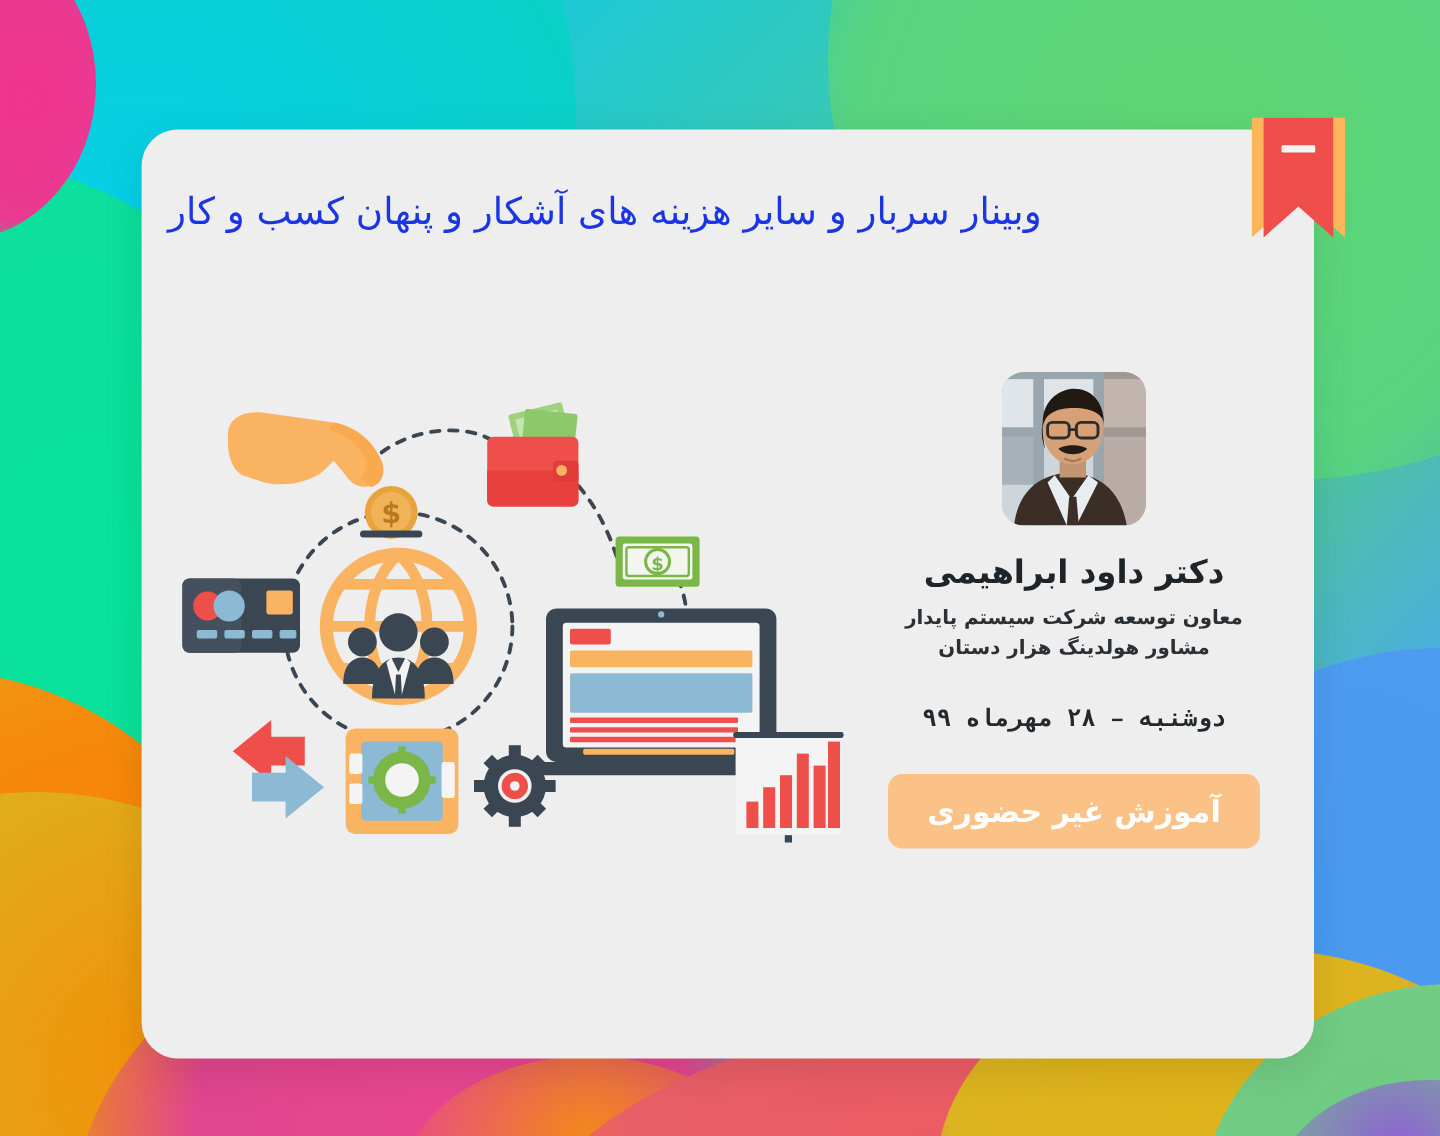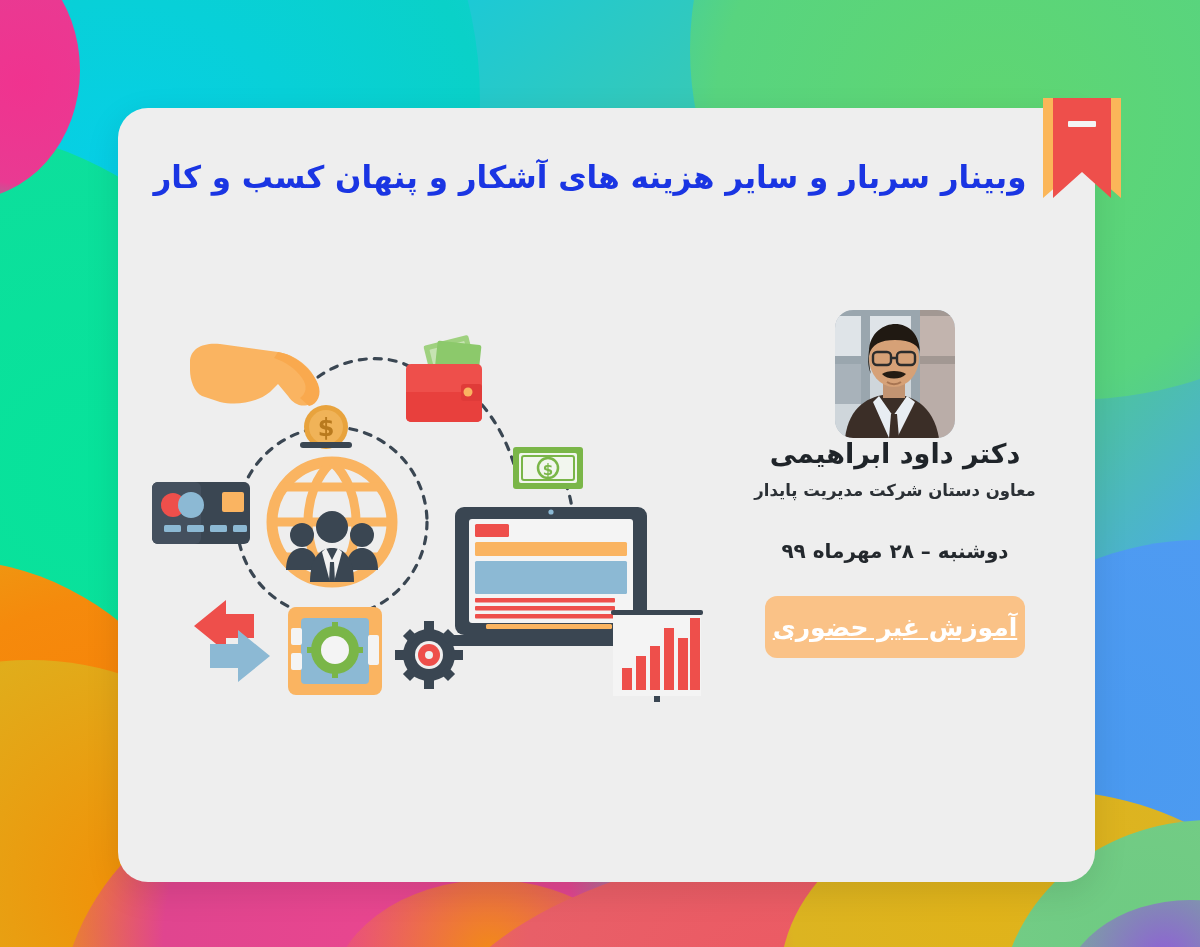--- a/index.html
+++ b/index.html
@@ -74,43 +74,43 @@
     position:absolute;left:118px;top:108px;width:977px;height:774px;
     background:#eeeeee;border-radius:30px;
     box-shadow:0 10px 34px rgba(0,0,0,.10);
     overflow:visible;
   }
   
   #ribbon{position:absolute;left:1043px;top:98px;width:78px;height:100px;}
   
   #title{
     position:absolute;left:140px;top:158px;width:900px;
-    text-align:center;direction:rtl;
-    color:#1a35e3;font-weight:bold;font-size:31px;letter-spacing:-.3px;
+    text-align:left;direction:rtl;
+    color:#1a35e3;font-weight:normal;font-size:31px;letter-spacing:-.3px;
     line-height:1.25;white-space:nowrap;
   }
   
   #illus{position:absolute;left:150px;top:322px;width:560px;height:380px;}
   
   #speaker{position:absolute;left:700px;top:310px;width:390px;text-align:center;direction:rtl;}
   #photo-frame{
     width:120px;height:128px;margin:0 auto;border-radius:18px;overflow:hidden;
     background:#cdd4da;position:relative;
   }
   #speaker-name{
-    color:#1f2429;font-weight:bold;font-size:27px;letter-spacing:-.5px;
+    margin-top:24px;color:#1f2429;font-weight:bold;font-size:27px;letter-spacing:-.5px;
   }
   .speaker-line{color:#2b3035;font-weight:bold;font-size:16.5px;line-height:1.52;}
   #speaker-roles{margin-top:9px;}
   #datetime{margin-top:34px;}
-  .dt-line{color:#23282d;font-weight:bold;font-size:20px;line-height:1.45;letter-spacing:.5px;}
+  .dt-line{color:#23282d;font-weight:bold;font-size:20px;line-height:1.45;letter-spacing:.5px;font-family:Liberation Mono, monospace;}
   #cta{
-    margin:30px auto 0;width:260px;height:62px;border-radius:12px;
+    margin:30px auto 0;width:310px;height:62px;border-radius:12px;
     background:#fac287;display:flex;align-items:center;justify-content:center;
-    color:#ffffff;font-weight:bold;font-size:25px;letter-spacing:-.4px;cursor:pointer;text-decoration:underline;
+    color:#ffffff;font-weight:bold;font-size:25px;letter-spacing:-.4px;cursor:pointer;
   }
 </style>
 </head>
 <body>
 
 <div id="bg">
   <div class="bg-base"></div>
   <div class="blob blob-teal-tl"></div>
   <div class="blob blob-green-tr"></div>
   <div class="blob blob-emerald-l"></div>
@@ -332,21 +332,22 @@
 
         <path d="M47 64 C52 60 66 60 71 64 C66 70 52 70 47 64 Z" fill="#241c14"></path>
         <path d="M52 72 C56 75 62 75 66 72" stroke="#a87552" stroke-width="2" fill="none"></path>
       </g>
     </svg>
   </div>
 
   <div id="speaker-name">دکتر داود ابراهیمی</div>
 
   <div id="speaker-roles">
-    <div class="speaker-line">معاون دستان شرکت مدیریت پایدار</div>
+    <div class="speaker-line">معاون توسعه شرکت سیستم پایدار</div>
+    <div class="speaker-line">مشاور هولدینگ هزار دستان</div>
   </div>
 
   <div id="datetime">
     <div class="dt-line">دوشنبه – ۲۸ مهرماه ۹۹</div>
   </div>
 
   <div id="cta">آموزش غیر حضوری</div>
 </div>
 
 </body></html>

